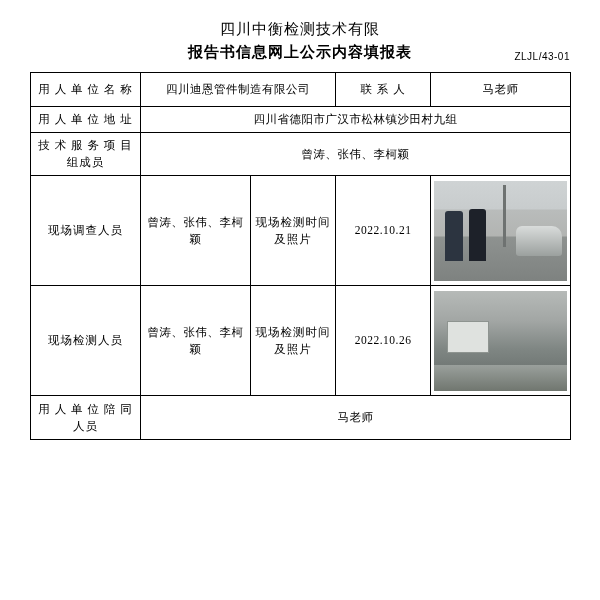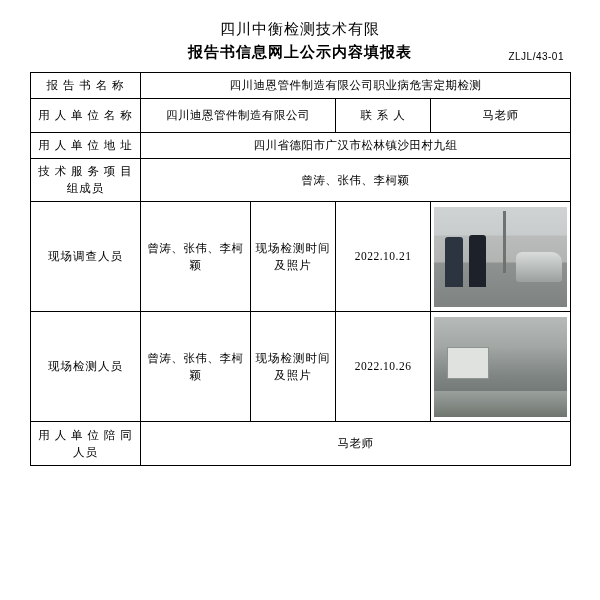--- a/index.html
+++ b/index.html
@@ -33,21 +33,21 @@
   }
   .title-line2 {
     font-size: 15px;
     font-weight: bold;
     letter-spacing: 1px;
     line-height: 24px;
     text-align: center;
   }
   .doc-code {
     position: absolute;
-    right: 6px;
+    right: 0;
     bottom: 2px;
     font-size: 10px;
     font-family: "Liberation Sans", sans-serif;
     letter-spacing: 0.5px;
     font-weight: normal;
   }
   table.form {
     width: 540px;
     border-collapse: collapse;
     margin-top: 8px;
@@ -216,24 +216,20 @@
   <table class="form">
     <colgroup>
       <col style="width:110px">
       <col style="width:110px">
       <col style="width:85px">
       <col style="width:95px">
       <col style="width:140px">
     </colgroup>
 
     <tbody>
-        <tr class="r1">
-      <td class="lbl">报 告 书 名 称</td>
-      <td class="val" colspan="4">四川迪恩管件制造有限公司职业病危害定期检测</td>
-    </tr>
 
     <tr class="r2">
       <td class="lbl">用 人 单 位 名 称</td>
       <td class="val" colspan="2">四川迪恩管件制造有限公司</td>
       <td class="lbl">联 系 人</td>
       <td class="val">马老师</td>
     </tr>
 
     <tr class="r3">
       <td class="lbl">用 人 单 位 地 址</td>

